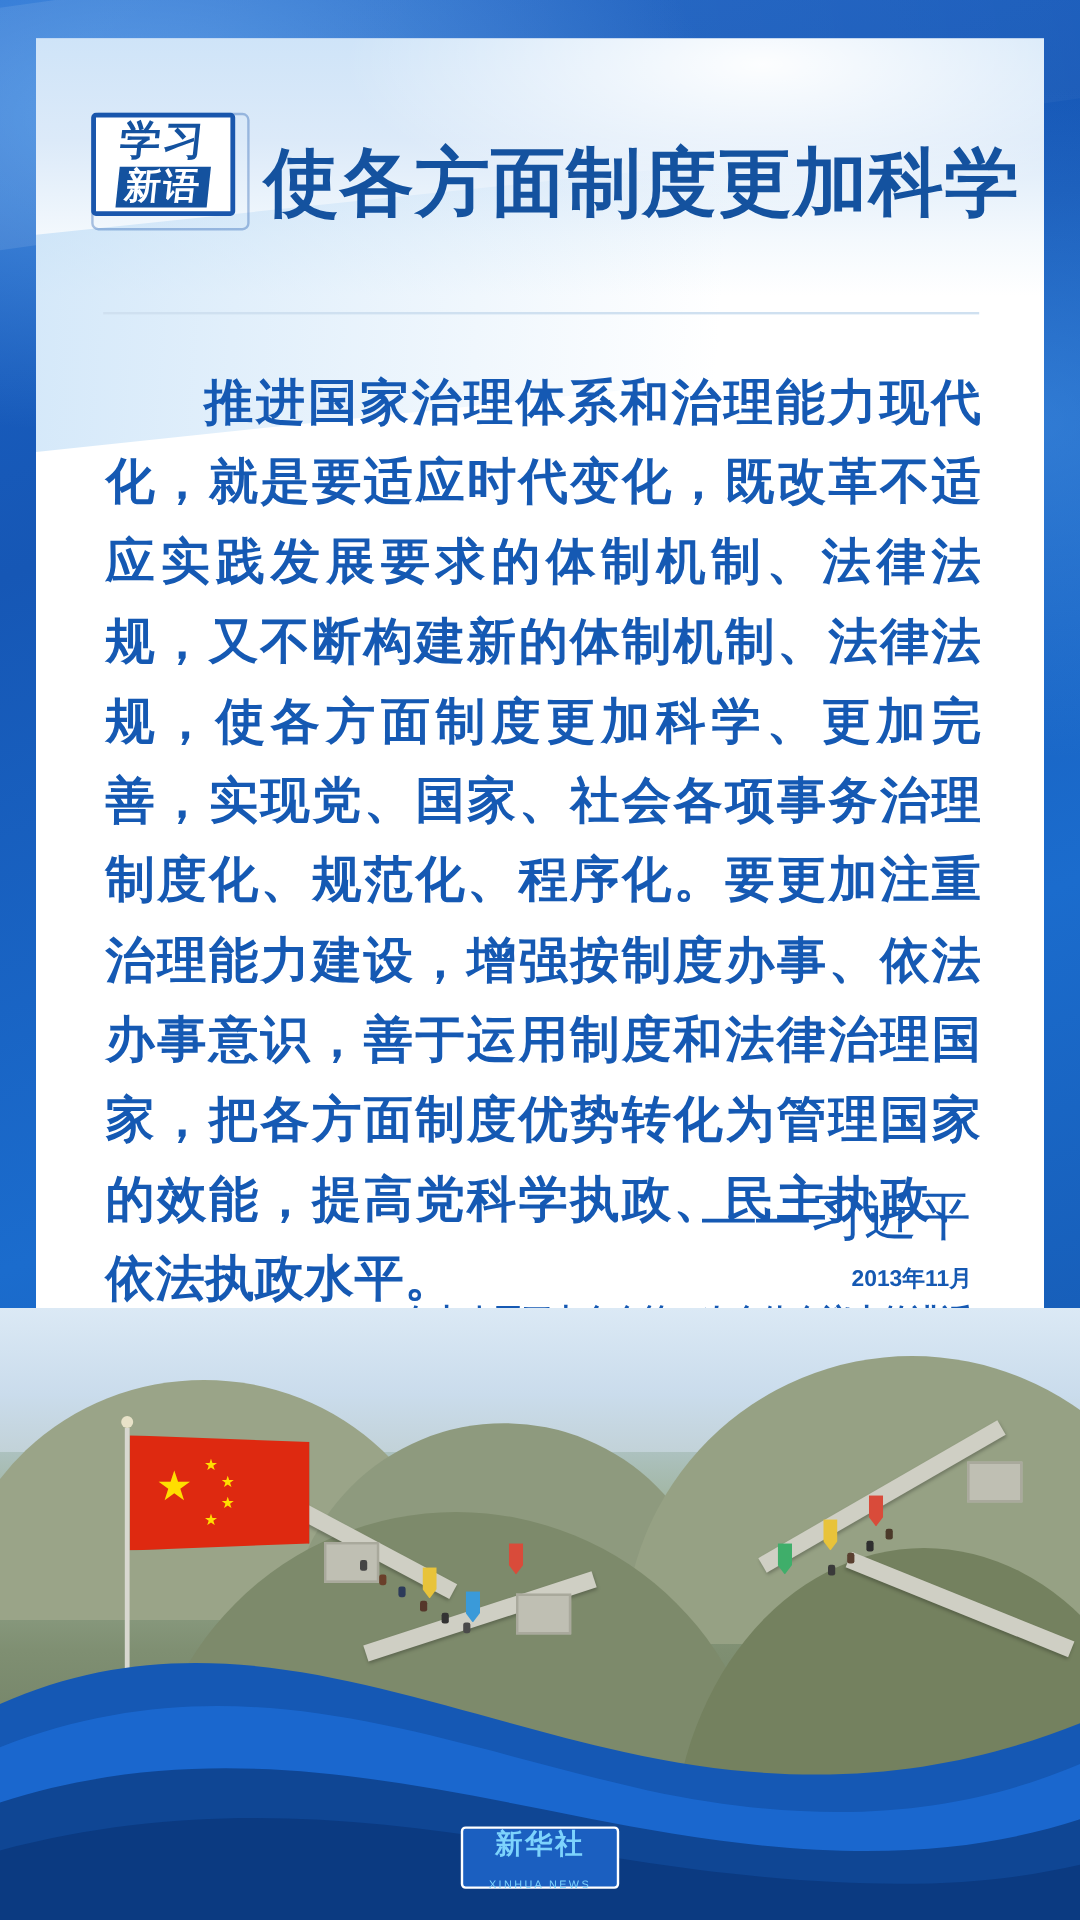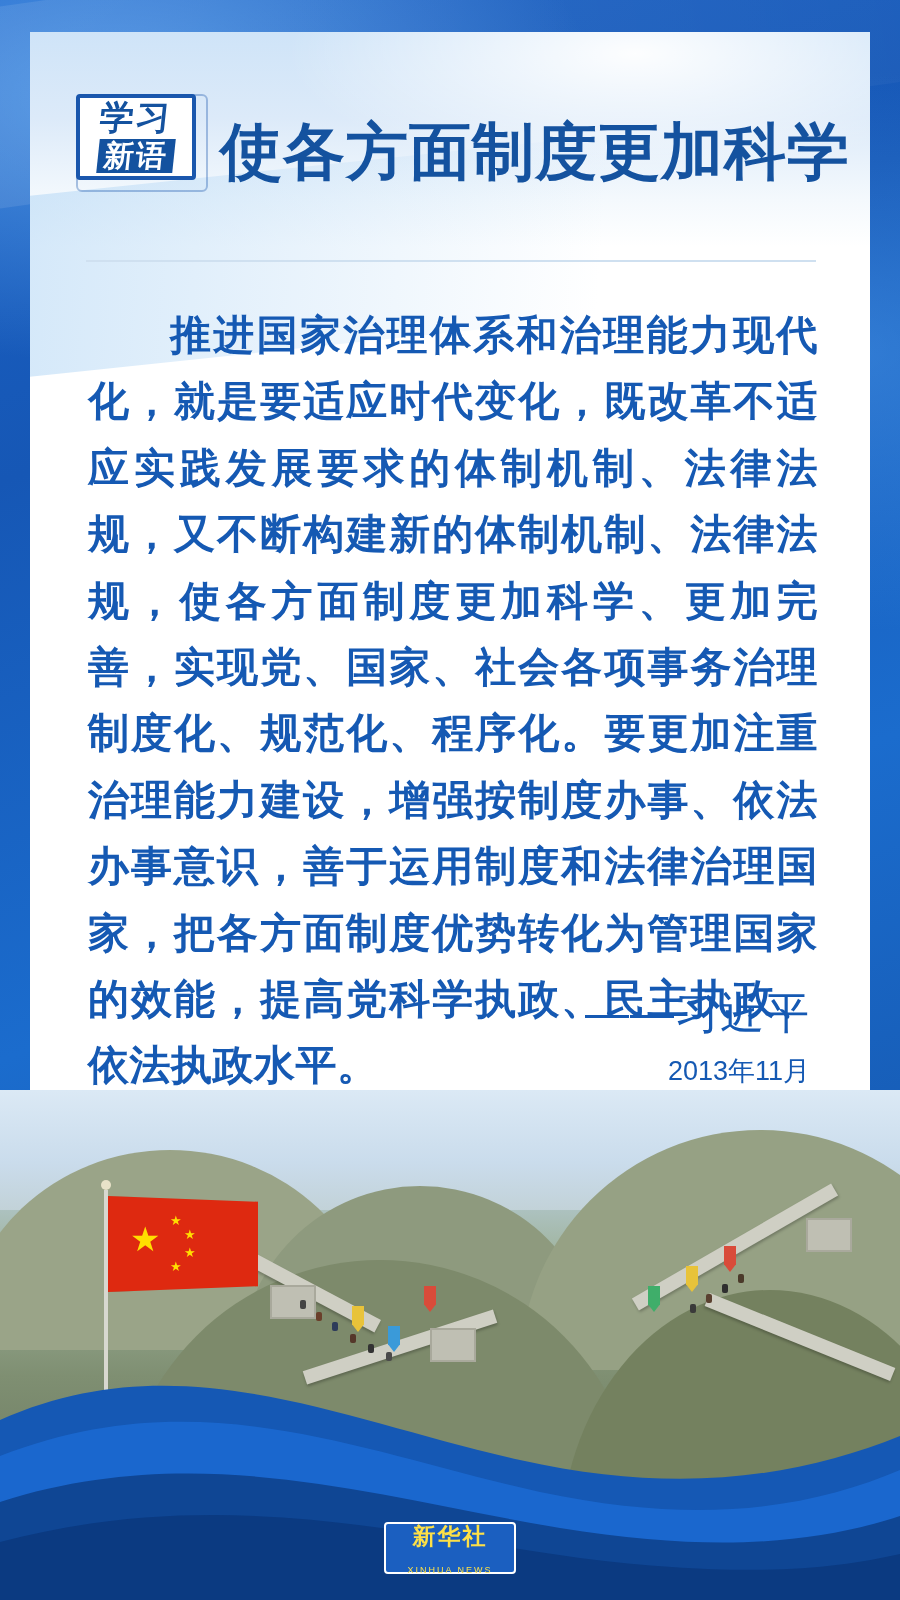--- a/index.html
+++ b/index.html
@@ -158,22 +158,22 @@
     text-align: right;
     color: #1559b3;
   }
   .attrib-name {
     font-size: 44px;
     font-weight: normal;
     letter-spacing: 1px;
   }
   .attrib-date {
     margin-top: 10px;
-    font-size: 27px;
-    font-weight: normal;
+    font-size: 19px;
+    font-weight: bold;
   }
   .attrib-src {
     margin-top: 4px;
     font-size: 25px;
     font-weight: bold;
   }
 
   
   .photo {
     position: absolute;
@@ -282,21 +282,21 @@
     bottom: 26px;
     width: 132px;
     height: 52px;
     background: #1b5fc0;
     border: 2px solid #ffffff;
     border-radius: 4px;
     display: flex;
     flex-direction: column;
     align-items: center;
     justify-content: center;
-    color: #fde047;
+    color: #7dd3fc;
   }
   .xinhua-cn { font-size: 23px; font-weight: bold; letter-spacing: 2px; }
   .xinhua-en { font-size: 9px; letter-spacing: 2px; margin-top: 13px; }
 </style>
 </head>
 <body>
 
 <div class="poster">
   <div class="frame-glow"></div>
   <div class="frame-stripe s1"></div>

